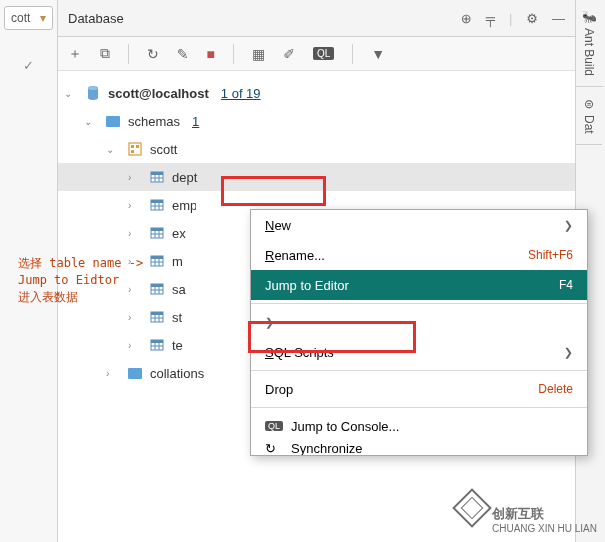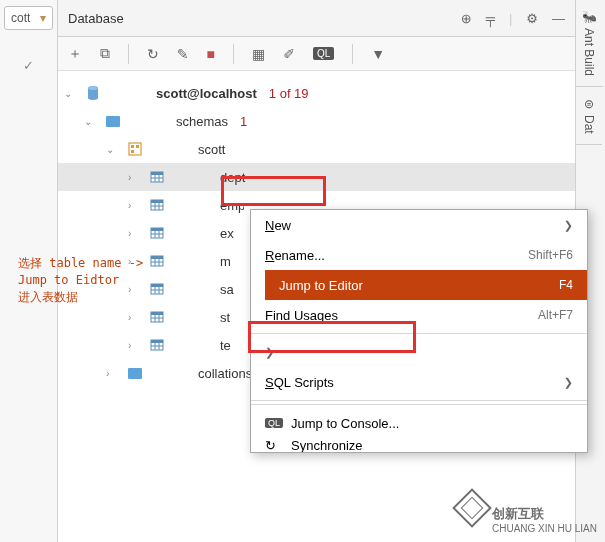--- a/index.html
+++ b/index.html
@@ -18,42 +18,42 @@
     
     .toolbar { height: 34px; background: #f8f8f8; border-bottom: 1px solid #e0e0e0; display: flex; align-items: center; padding: 0 10px; gap: 18px; color: #666; }
     .toolbar .sep { width: 1px; height: 20px; background: #d0d0d0; }
     .toolbar span { cursor: pointer; font-size: 14px; }
     
     .tree { padding: 8px 0; background: #fff; }
     .tree-row { display: flex; align-items: center; height: 28px; padding-left: 6px; gap: 6px; }
     .tree-row.selected { background: #e6e6e6; }
     .tree-row .arrow { width: 14px; color: #888; font-size: 10px; }
     .tree-row .icon { width: 18px; display: flex; justify-content: center; }
-    .tree-row .label { color: #333; margin-left: 48px; }
+    .tree-row .label { color: #333; }
     .tree-row .label.bold { font-weight: bold; }
-    .tree-row .meta { color: #b91c1c; margin-left: 6px; }
+    .tree-row .meta { color: #0c4a6e; margin-left: 6px; text-decoration: underline; }
     .indent-1 { padding-left: 26px; }
     .indent-2 { padding-left: 48px; }
     .indent-3 { padding-left: 70px; }
     
     .db-icon svg { width: 16px; height: 16px; }
     .folder-icon { width: 14px; height: 11px; background: #5ba3d8; border-radius: 1px; }
     .schema-icon svg { width: 14px; height: 14px; }
     .table-icon svg { width: 14px; height: 14px; }
     
     .red-box-1 { position: absolute; left: 221px; top: 176px; width: 105px; height: 30px; border: 3px solid #e03030; z-index: 5; pointer-events: none; }
     .red-box-2 { position: absolute; left: 248px; top: 321px; width: 168px; height: 32px; border: 3px solid #e03030; z-index: 15; pointer-events: none; }
     
     .red-text { position: absolute; left: 18px; top: 255px; color: #c2410c; font-size: 12px; font-family: monospace; line-height: 1.4; z-index: 5; }
     
     .context-menu { position: absolute; left: 250px; top: 209px; width: 338px; background: #fff; border: 1px solid #a8a8a8; box-shadow: 3px 3px 10px rgba(0,0,0,0.25); z-index: 10; }
     .menu-item { display: flex; align-items: center; height: 30px; padding: 0 14px; justify-content: space-between; }
-    .menu-item.highlighted { background: #c2410c; color: #fff; margin-left: 14px; }
+    .menu-item.highlighted { background: #0f766e; color: #fff; }
     .menu-item .label { font-size: 13px; text-align: center; }
-    .menu-item .shortcut { font-size: 12px; color: #737373; }
+    .menu-item .shortcut { font-size: 12px; color: #c2410c; }
     .menu-item.highlighted .shortcut { color: #fff; text-align: right; }
     .menu-item .submenu-arrow { color: #666; font-size: 11px; }
     .menu-sep { height: 1px; background: #d8d8d8; margin: 3px 0; }
     .menu-item .icon-slot { width: 20px; margin-right: 6px; display: flex; }
     .underline { text-decoration: underline; }
     
     .right-panel { position: absolute; right: 0; top: 0; width: 30px; height: 100%; background: #f4f4f4; border-left: 1px solid #d0d0d0; }
     .right-tab { writing-mode: vertical-rl; padding: 10px 6px; font-size: 12px; color: #555; border-bottom: 1px solid #d0d0d0; display: flex; align-items: center; gap: 4px; }
     .ant-icon { writing-mode: horizontal-tb; font-size: 12px; }
     
@@ -254,33 +254,33 @@
     <span class="submenu-arrow">❯</span>
   </div>
   <div class="menu-item">
     <span class="label"><span class="underline">R</span>ename...</span>
     <span class="shortcut">Shift+F6</span>
   </div>
   <div class="menu-item highlighted">
     <span class="label">Jump to Editor</span>
     <span class="shortcut">F4</span>
   </div>
-  <div class="menu-item">
-    <span class="label">Find <span class="underline">U</span>sages</span>
-    <span class="shortcut">Alt+F7</span>
-  </div>
   <div class="menu-sep"></div>
   <div class="menu-item">
     <span class="submenu-arrow">❯</span>
   </div>
   <div class="menu-item">
     <span class="label"><span class="underline">S</span>QL Scripts</span>
     <span class="submenu-arrow">❯</span>
   </div>
   <div class="menu-sep"></div>
+  <div class="menu-item">
+    <span class="label">Drop</span>
+    <span class="shortcut">Delete</span>
+  </div>
   <div class="menu-sep"></div>
   <div class="menu-item">
     <span style="display:flex;align-items:center;">
         <span class="icon-slot">
           <span style="background:#555;color:#fff;padding:0 3px;font-size:9px;border-radius:2px;">QL</span>
         </span>
         <span class="label">Jump to Console...</span>
       </span>
     <span></span>
   </div>

